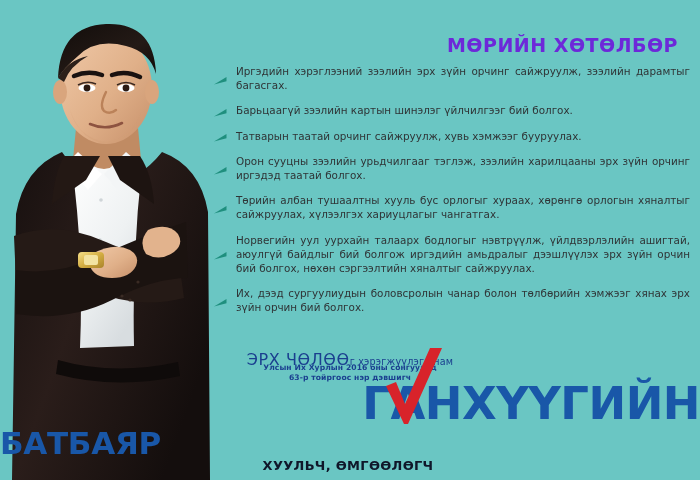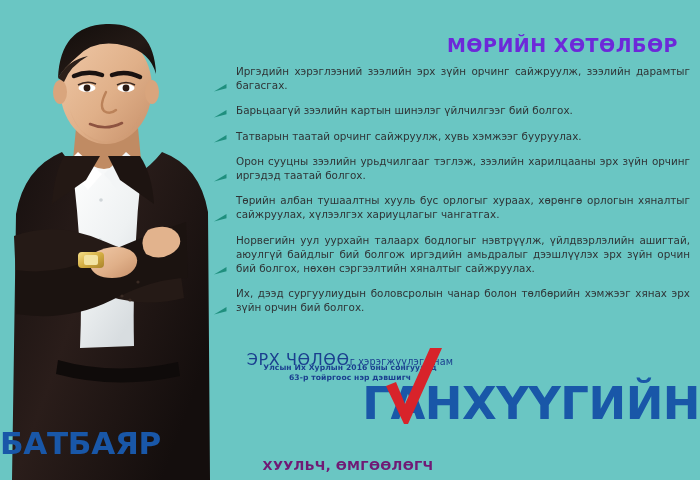--- a/index.html
+++ b/index.html
@@ -25,21 +25,21 @@
     color:#6d28d9;
     font-family:"DejaVu Sans", sans-serif;
     text-align:right;
   }
 
   
   #list {
     position:absolute; left:214px; top:64px; width:476px;
   }
   .bullet {
-    display:flex; align-items:flex-end;
+    display:flex; align-items:center;
     margin-bottom:11px;
   }
   .marker {
     flex:0 0 22px; padding-top:5px;
   }
   .marker svg { display:block; }
   .btext {
     flex:1 1 auto;
     font-size:10.4px;
     line-height:14.2px;
@@ -74,21 +74,21 @@
     font-size:45px; font-weight:bold; color:#1957a8;
     letter-spacing:-0.5px; line-height:48px; white-space:nowrap;
   }
   #surname {
     position:absolute; left:0; top:76px; width:700px; text-align:left;
     font-size:31px; font-weight:bold; color:#1957a8;
     letter-spacing:-0.3px; line-height:34px; white-space:nowrap;
   }
   #prof {
     position:absolute; left:0; top:108px; width:696px; text-align:center;
-    font-size:13px; font-weight:bold; color:#701a75;
+    font-size:13px; font-weight:bold; color:#0f172a;
     letter-spacing:.3px; white-space:nowrap;
   }
 
   #check {
     position:absolute; left:378px; top:-4px; width:72px; height:82px;
     pointer-events:none;
   }
 </style>
 </head>
 <body>

